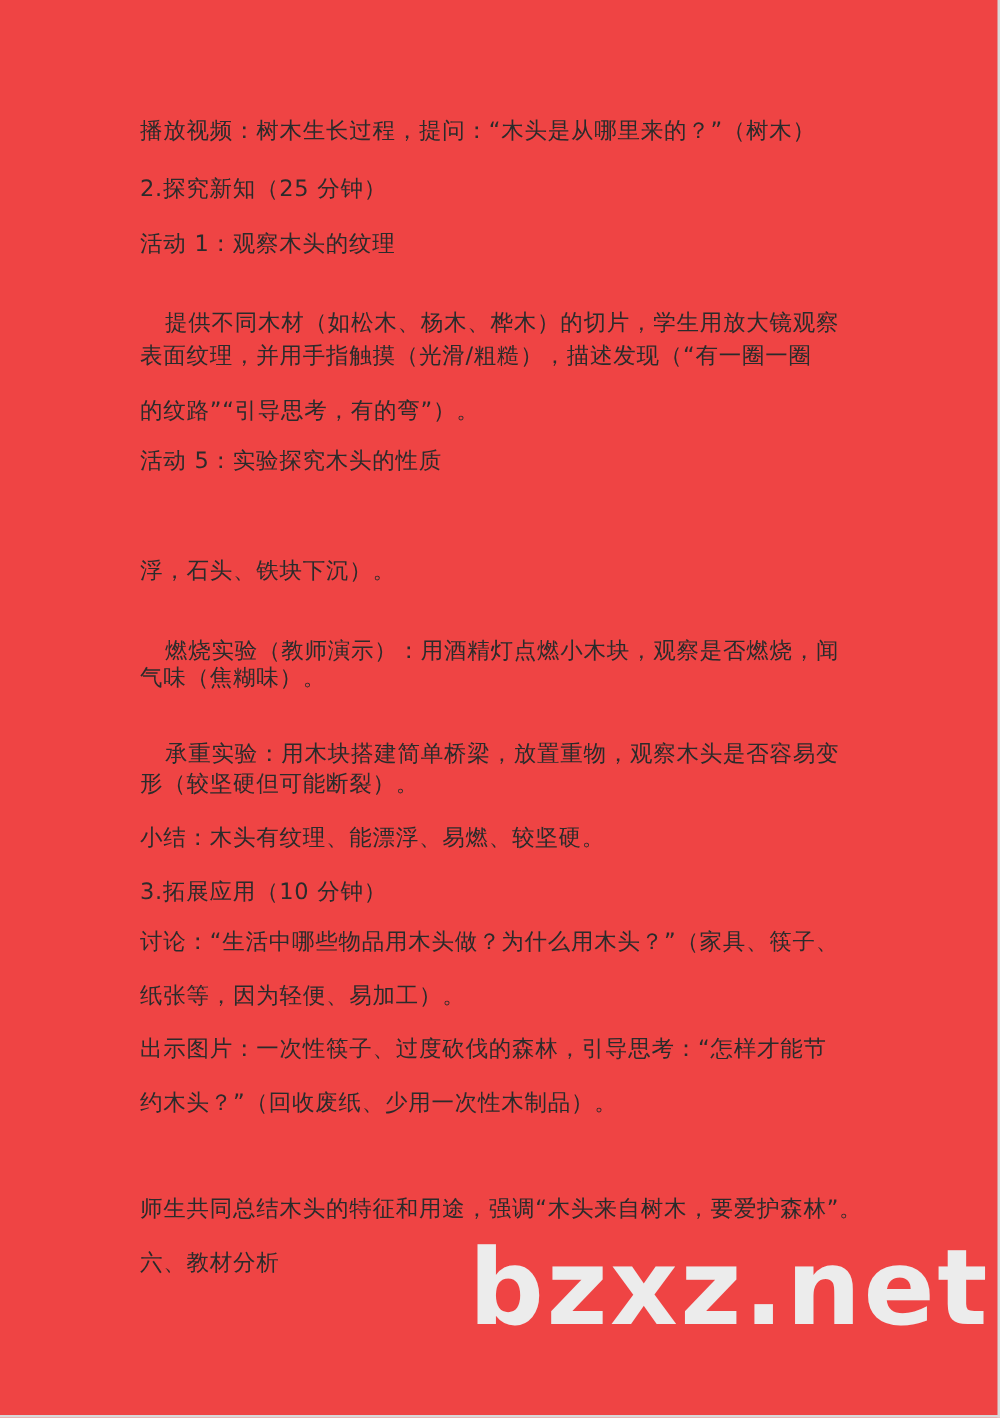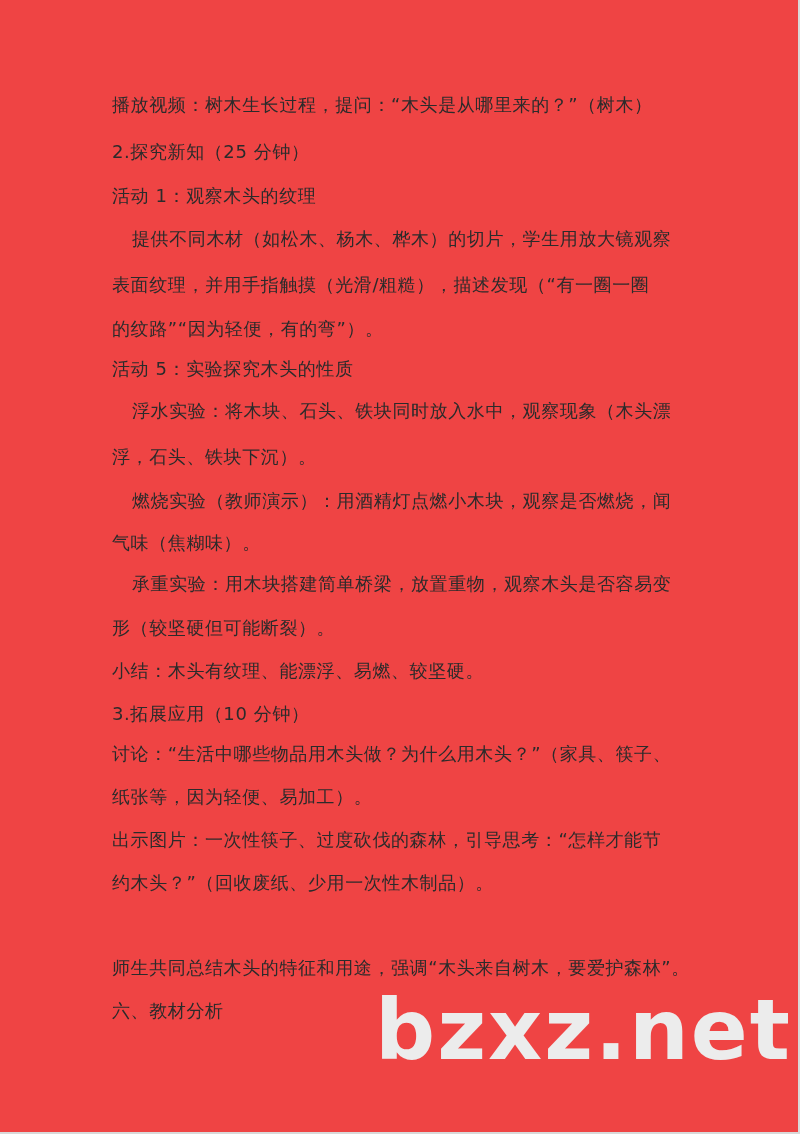--- a/index.html
+++ b/index.html
@@ -29,20 +29,21 @@
       position: absolute;
       left: 112px;
       font-size: 18px;
       line-height: 22px;
       white-space: nowrap;
       letter-spacing: 0.6px;
       color: #2b2b2b;
     }
     .indent {
       left: 132px;
+      margin-top: 20px;
     }
     .watermark {
       position: absolute;
       left: 375px;
       top: 985px;
       font-family: "DejaVu Sans", "Liberation Sans", sans-serif;
       font-weight: bold;
       font-size: 84px;
       line-height: 90px;
       color: #ececec;
@@ -52,23 +53,22 @@
   </style>
 </head>
 <body>
 
 <div class="page">
   <div class="line" style="top:94px">播放视频：树木生长过程，提问：“木头是从哪里来的？”（树木）</div>
   <div class="line" style="top:141px">2.探究新知（25 分钟）</div>
   <div class="line" style="top:185px">活动 1：观察木头的纹理</div>
   <div class="line indent" style="top:228px">提供不同木材（如松木、杨木、桦木）的切片，学生用放大镜观察</div>
   <div class="line" style="top:274px">表面纹理，并用手指触摸（光滑/粗糙），描述发现（“有一圈一圈</div>
-  <div class="line" style="top:318px">的纹路”“因为轻便，有的弯”）。</div>
+  <div class="line" style="top:318px">的纹路”“引导思考，有的弯”）。</div>
   <div class="line" style="top:358px">活动 5：实验探究木头的性质</div>
-  <div class="line indent" style="top:400px">浮水实验：将木块、石头、铁块同时放入水中，观察现象（木头漂</div>
   <div class="line indent" style="top:490px">燃烧实验（教师演示）：用酒精灯点燃小木块，观察是否燃烧，闻</div>
   <div class="line" style="top:446px">浮，石头、铁块下沉）。</div>
   <div class="line" style="top:532px">气味（焦糊味）。</div>
   <div class="line" style="top:617px">形（较坚硬但可能断裂）。</div>
   <div class="line indent" style="top:573px">承重实验：用木块搭建简单桥梁，放置重物，观察木头是否容易变</div>
   <div class="line" style="top:660px">小结：木头有纹理、能漂浮、易燃、较坚硬。</div>
   <div class="line" style="top:703px">3.拓展应用（10 分钟）</div>
   <div class="line" style="top:743px">讨论：“生活中哪些物品用木头做？为什么用木头？”（家具、筷子、</div>
   <div class="line" style="top:786px">纸张等，因为轻便、易加工）。</div>
   <div class="line" style="top:829px">出示图片：一次性筷子、过度砍伐的森林，引导思考：“怎样才能节</div>

